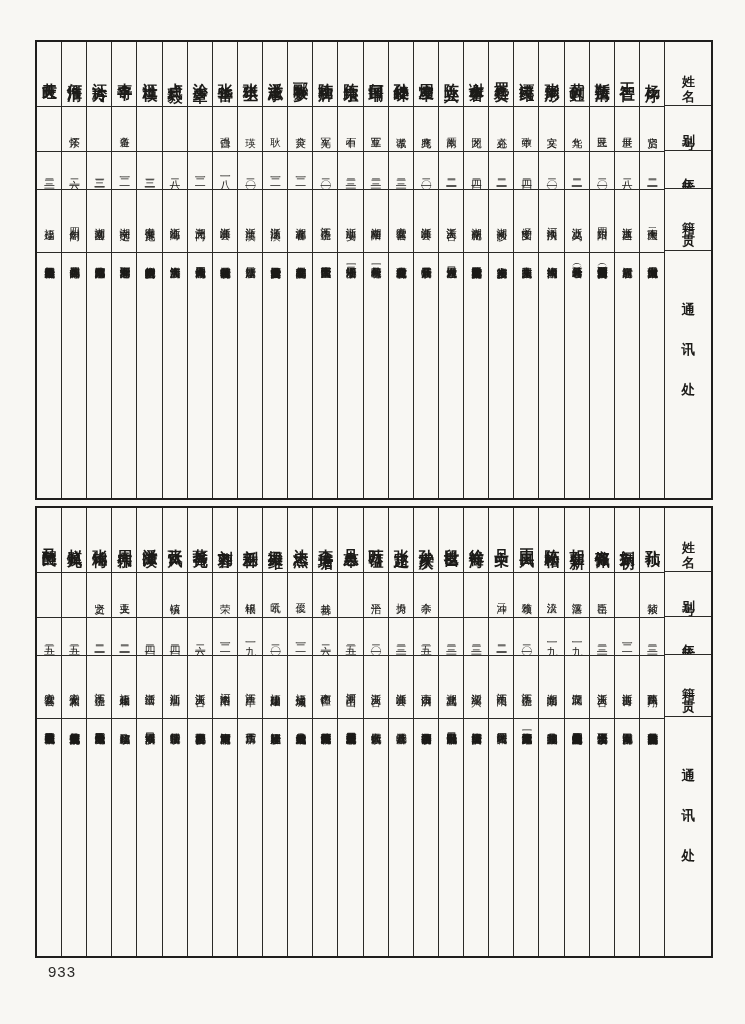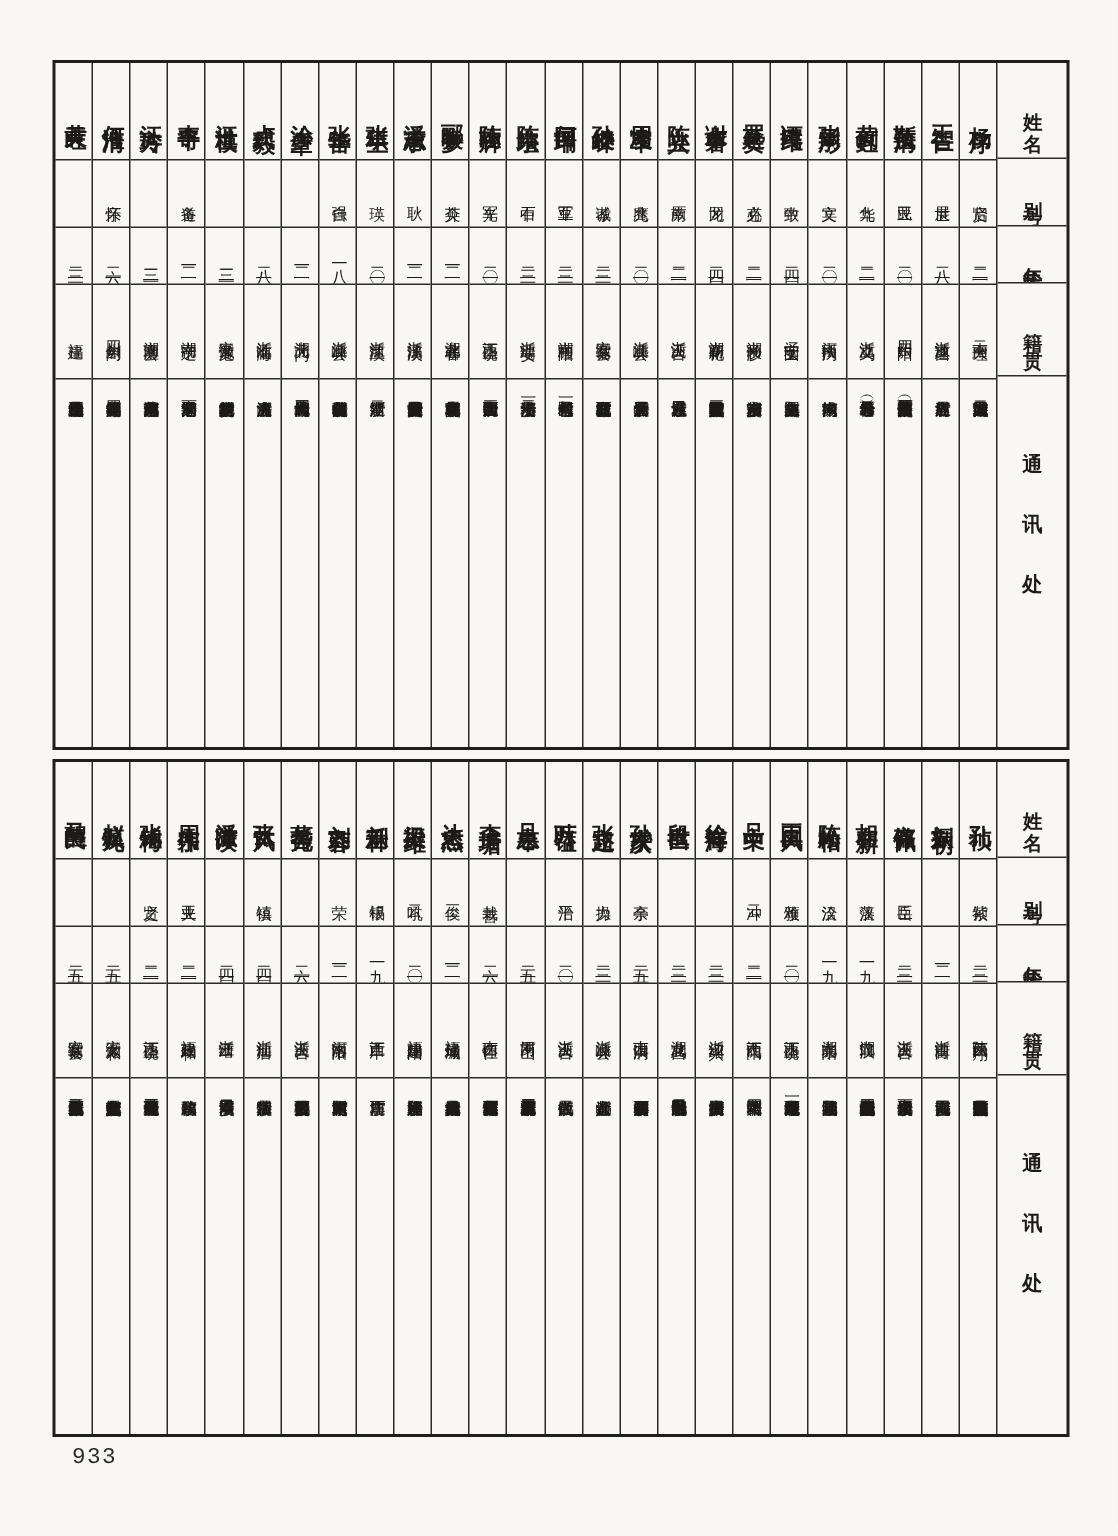--- a/index.html
+++ b/index.html
@@ -56,21 +56,21 @@
   .h-name{letter-spacing:14px;padding-top:10px;box-sizing:border-box;}
   .h-alias{letter-spacing:4px;}
   .h-age{letter-spacing:2px;}
   .h-native{letter-spacing:12px;padding-top:8px;box-sizing:border-box;}
   .h-address{letter-spacing:40px;padding-top:40px;box-sizing:border-box;font-size:13.5px;}
   .page-number{
     position:absolute;
     left:48px;top:963px;
     font-size:15px;color:#2a2927;
     letter-spacing:1px;
-    font-family:Liberation Mono, monospace;
+    font-family:Liberation Sans, sans-serif;
   }
 </style>
 </head>
 <body>
 
 <div class="sheet">
   <div id="tables-root">
       <div class="table t0">
         <div class="col header-col">
           <div class="cell c-name hcell h-name">姓名</div>

